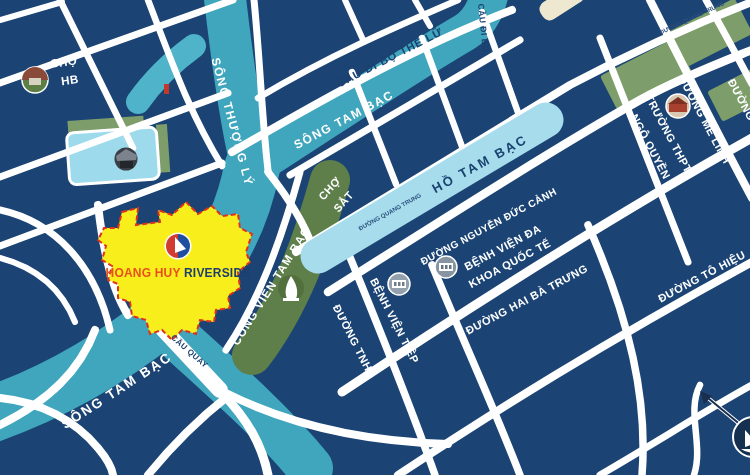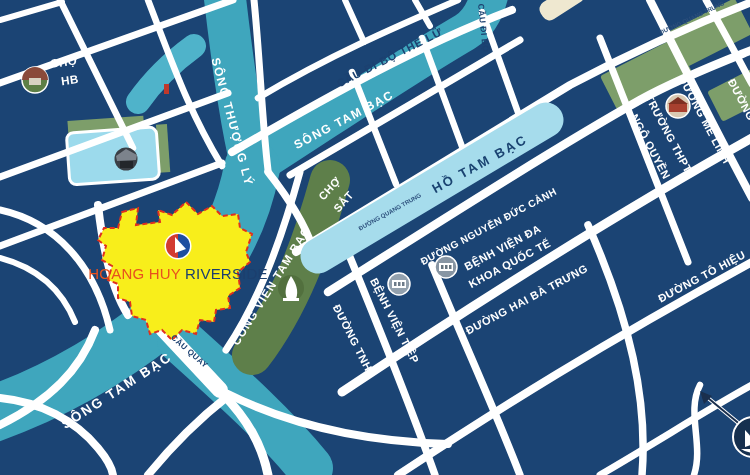--- a/index.html
+++ b/index.html
@@ -12,21 +12,21 @@
   .river.lg{font-size:13.5px;letter-spacing:2px;}
   .lake{color:#1a4371;font-weight:bold;font-size:13px;letter-spacing:2.5px;}
   .roadnavy{color:#1c4170;font-weight:bold;font-size:11px;letter-spacing:1px;}
   .roadnavy.sm{font-size:8.5px;letter-spacing:.5px;}
   .roadnavy.xs{font-size:8px;letter-spacing:.5px;}
   .blockw{color:#ffffff;font-weight:bold;font-size:11px;letter-spacing:.5px;}
   .blockw.md{font-size:11.5px;}
   .blockw.sm2{font-size:10px;}
   .tiny{color:#2c4f7c;font-weight:bold;font-size:6px;letter-spacing:0;}
   .park{color:#ffffff;font-weight:bold;font-size:11.5px;letter-spacing:1px;}
-  .projname{position:absolute;white-space:nowrap;font-size:15px;font-weight:normal;letter-spacing:.2px;
+  .projname{position:absolute;white-space:nowrap;font-size:12px;font-weight:bold;letter-spacing:.2px;
             transform:translate(-50%,-50%);}
   .projname .p1{color:#e8501e;}
   .projname .p2{color:#1c3f6e;}
 </style>
 </head>
 <body>
 
 <div id="stage">
   <svg width="750" height="475" viewBox="0 0 750 475">
 

